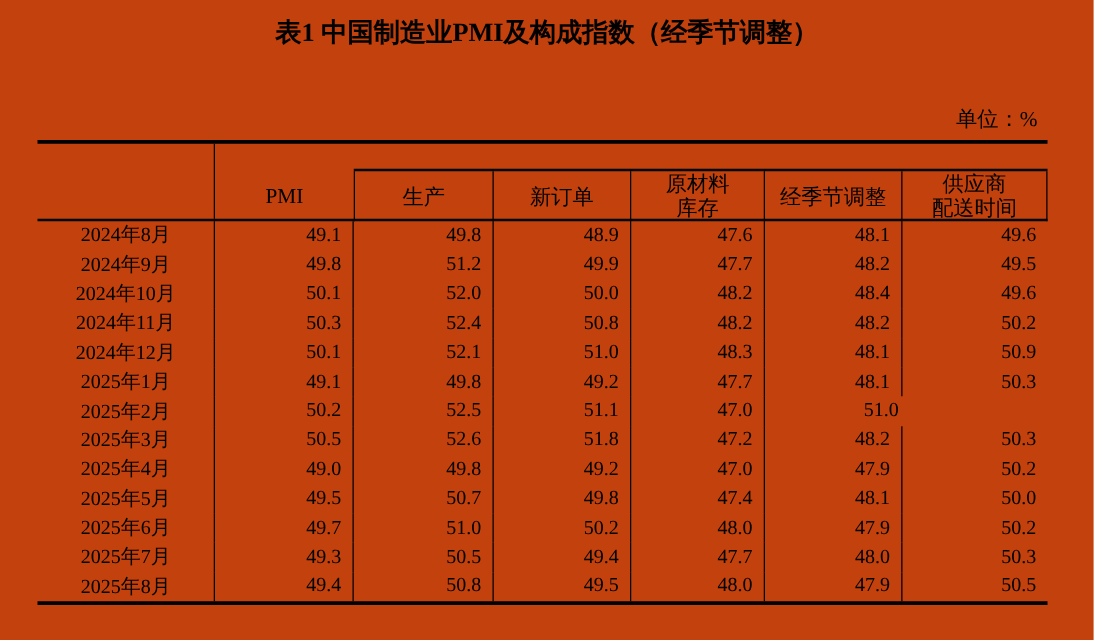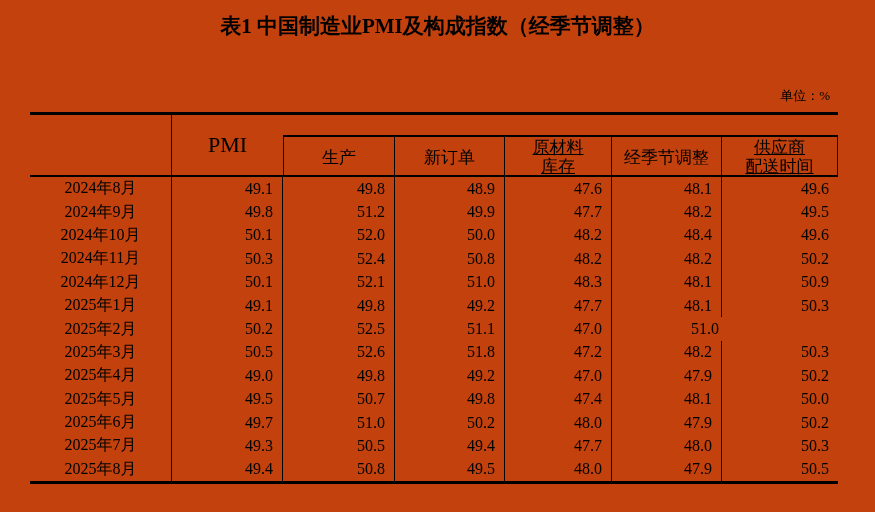--- a/index.html
+++ b/index.html
@@ -17,55 +17,55 @@
     text-align:center;
     font-size:21px;
     font-weight:bold;
     line-height:24px;
   }
   .unit {
     width:808px;
     margin:48px 0 6px 30px;
     text-align:right;
     padding-right:8px;
-    font-size:13px;
+    font-size:17px;
     line-height:20px;
   }
   .ptable {
     margin-left:30px;
     width:808px;
     border-top:3px solid #000;
     border-bottom:3px solid #000;
   }
   .thead {
     position:relative;
     height:62px;
     border-bottom:2px solid #000;
   }
   .h-month {
     position:absolute; left:0; top:0; height:100%; width:142px;
     border-right:1px solid #000;
   }
   .h-pmi {
-    position:absolute; left:142px; top:0; height:100%; width:111px;
+    position:absolute; left:142px; top:12px; height:100%; width:111px;
     display:flex; align-items:center; justify-content:center;
-    font-size:22px;
+    font-size:17px;
   }
   .subbox {
     position:absolute; left:253px; top:20px; width:555px; height:42px;
     display:flex;
     border-top:2px solid #000;
   }
   .sub {
     display:flex; align-items:center; justify-content:center;
     border-right:1px solid #000;
     font-size:17px; text-align:center; line-height:19px;
   }
   .sub:first-child { border-left:1px solid #000; }
-  .two { display:flex; flex-direction:column; align-items:center;text-decoration:underline; }
+  .two { display:flex; flex-direction:column; align-items:center; }
   .w-pmi    { width:111px; }
   .w-prod   { width:112px; }
   .w-orders { width:110px; }
   .w-raw    { width:107px; }
   .w-emp    { width:110px; }
   .w-sup    { width:116px; }
   .tbody { height:304px; display:flex; flex-direction:column; }
   .trow  { flex:1; display:flex; }
   .c {
     display:flex; align-items:center;

